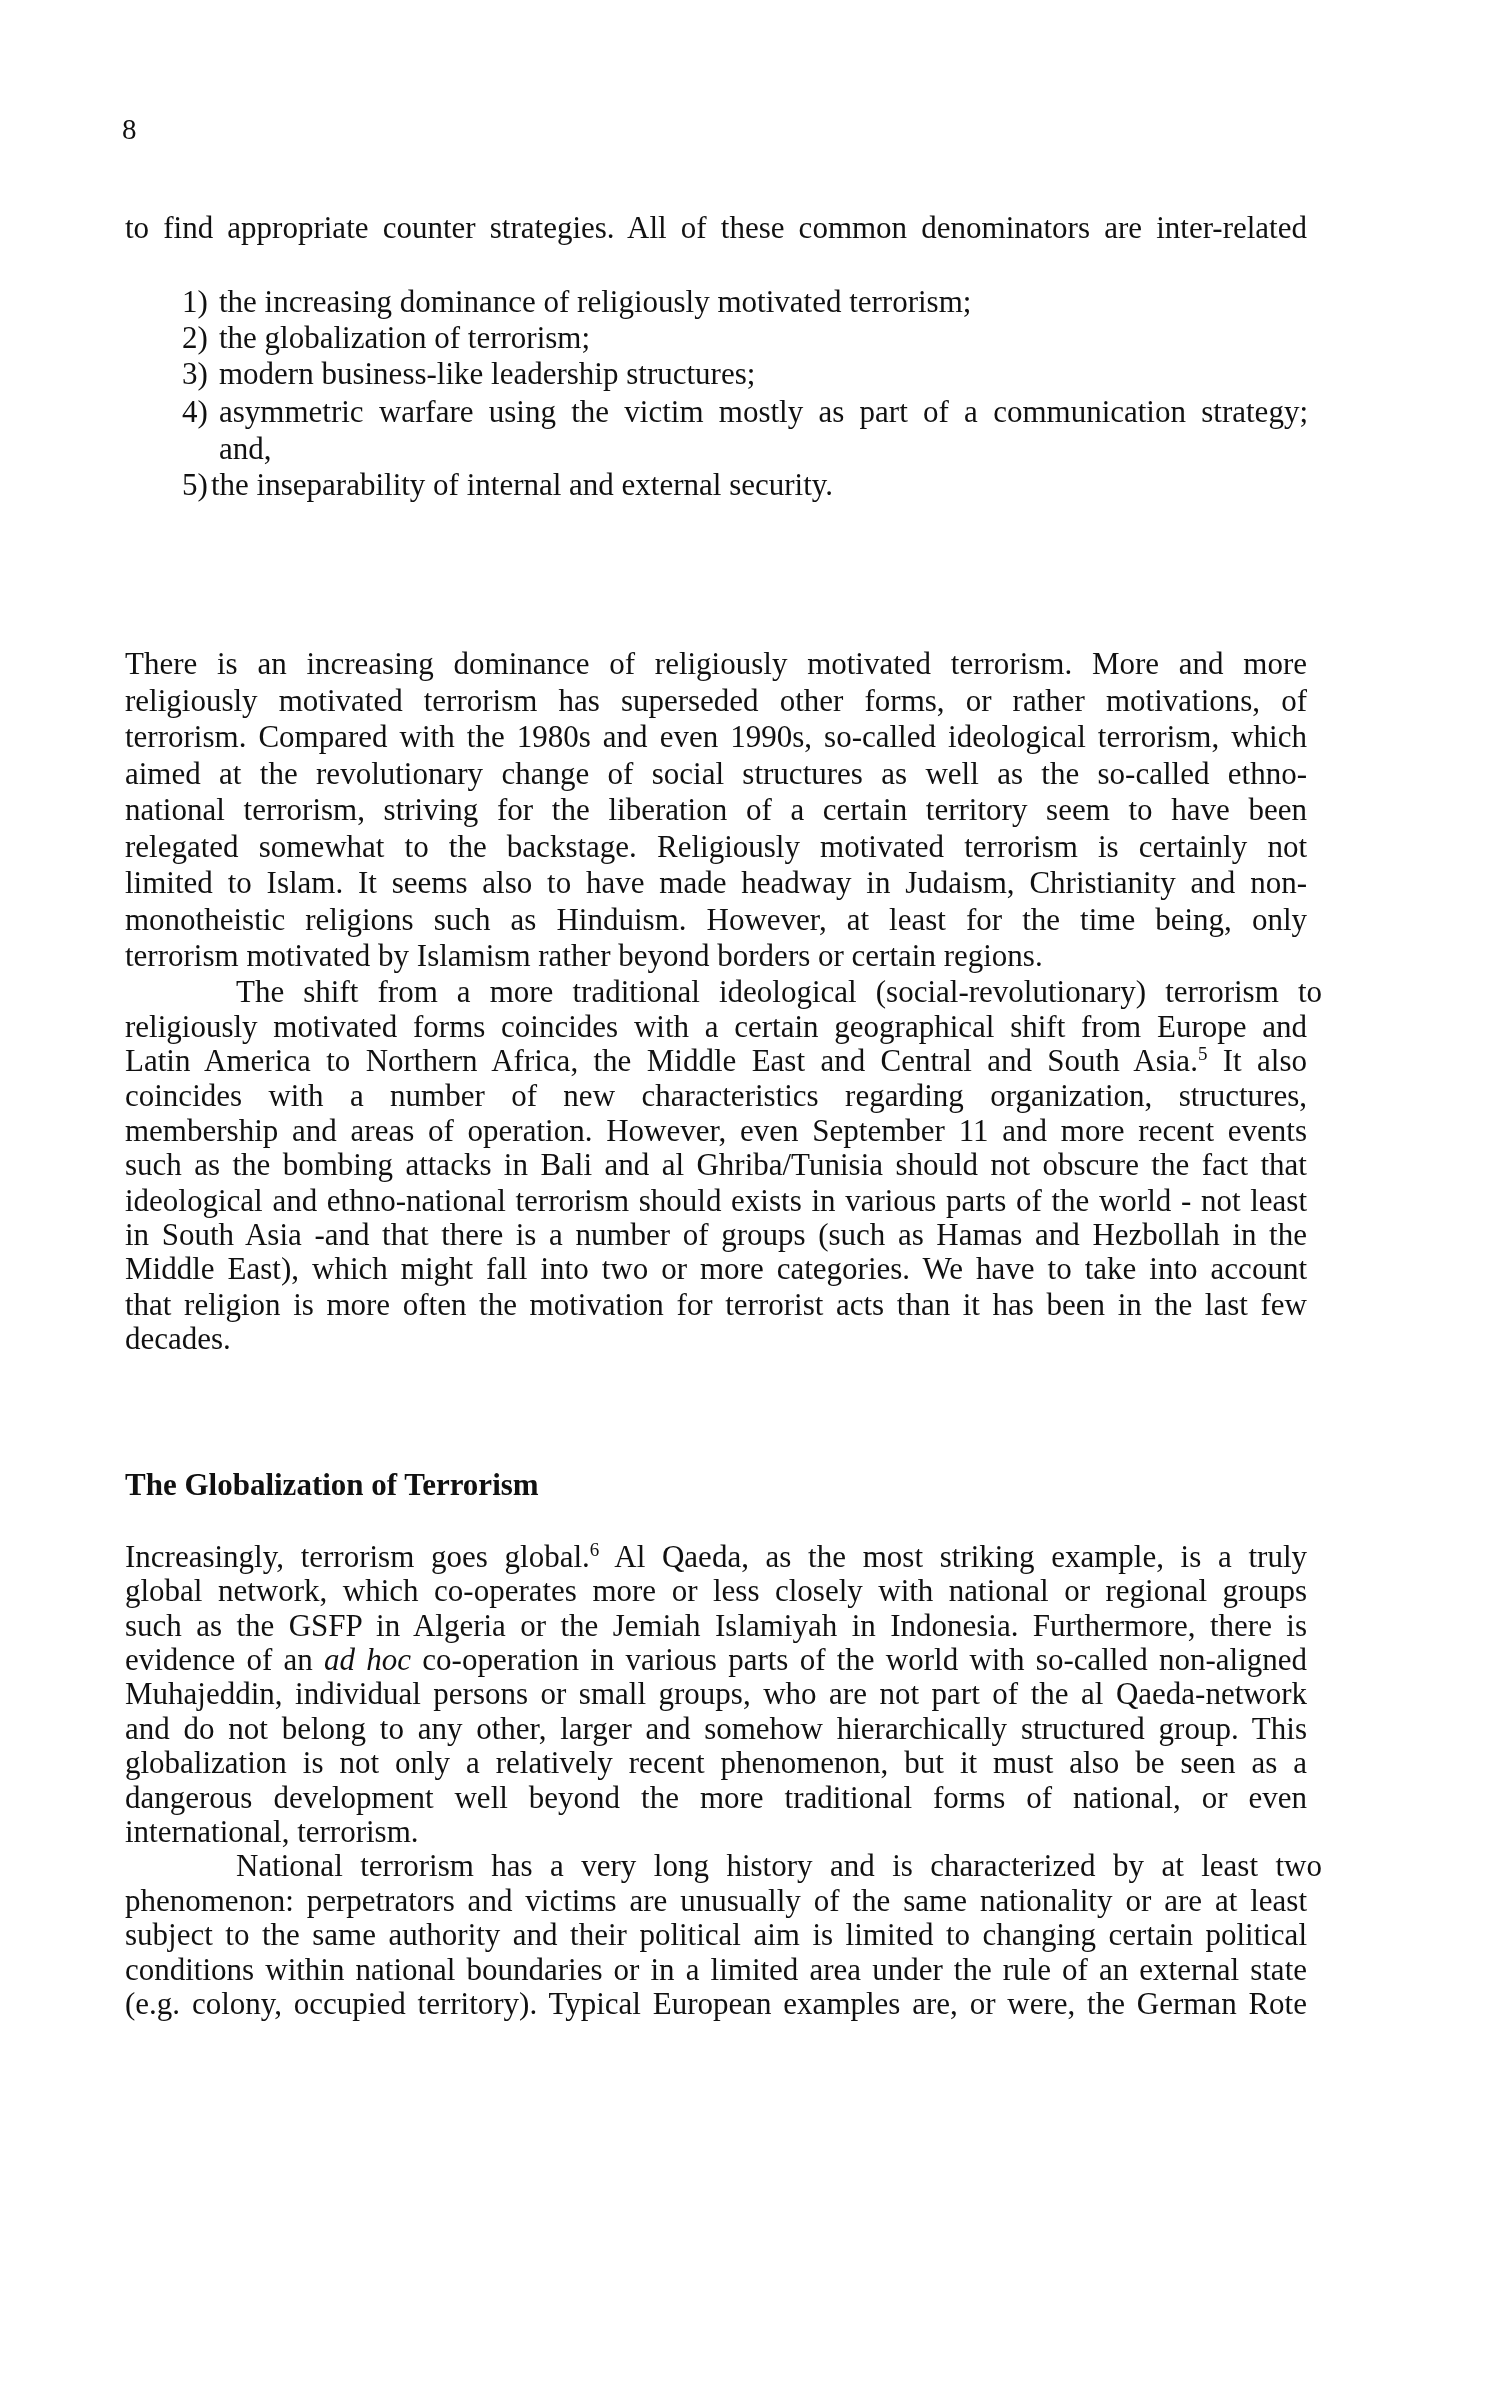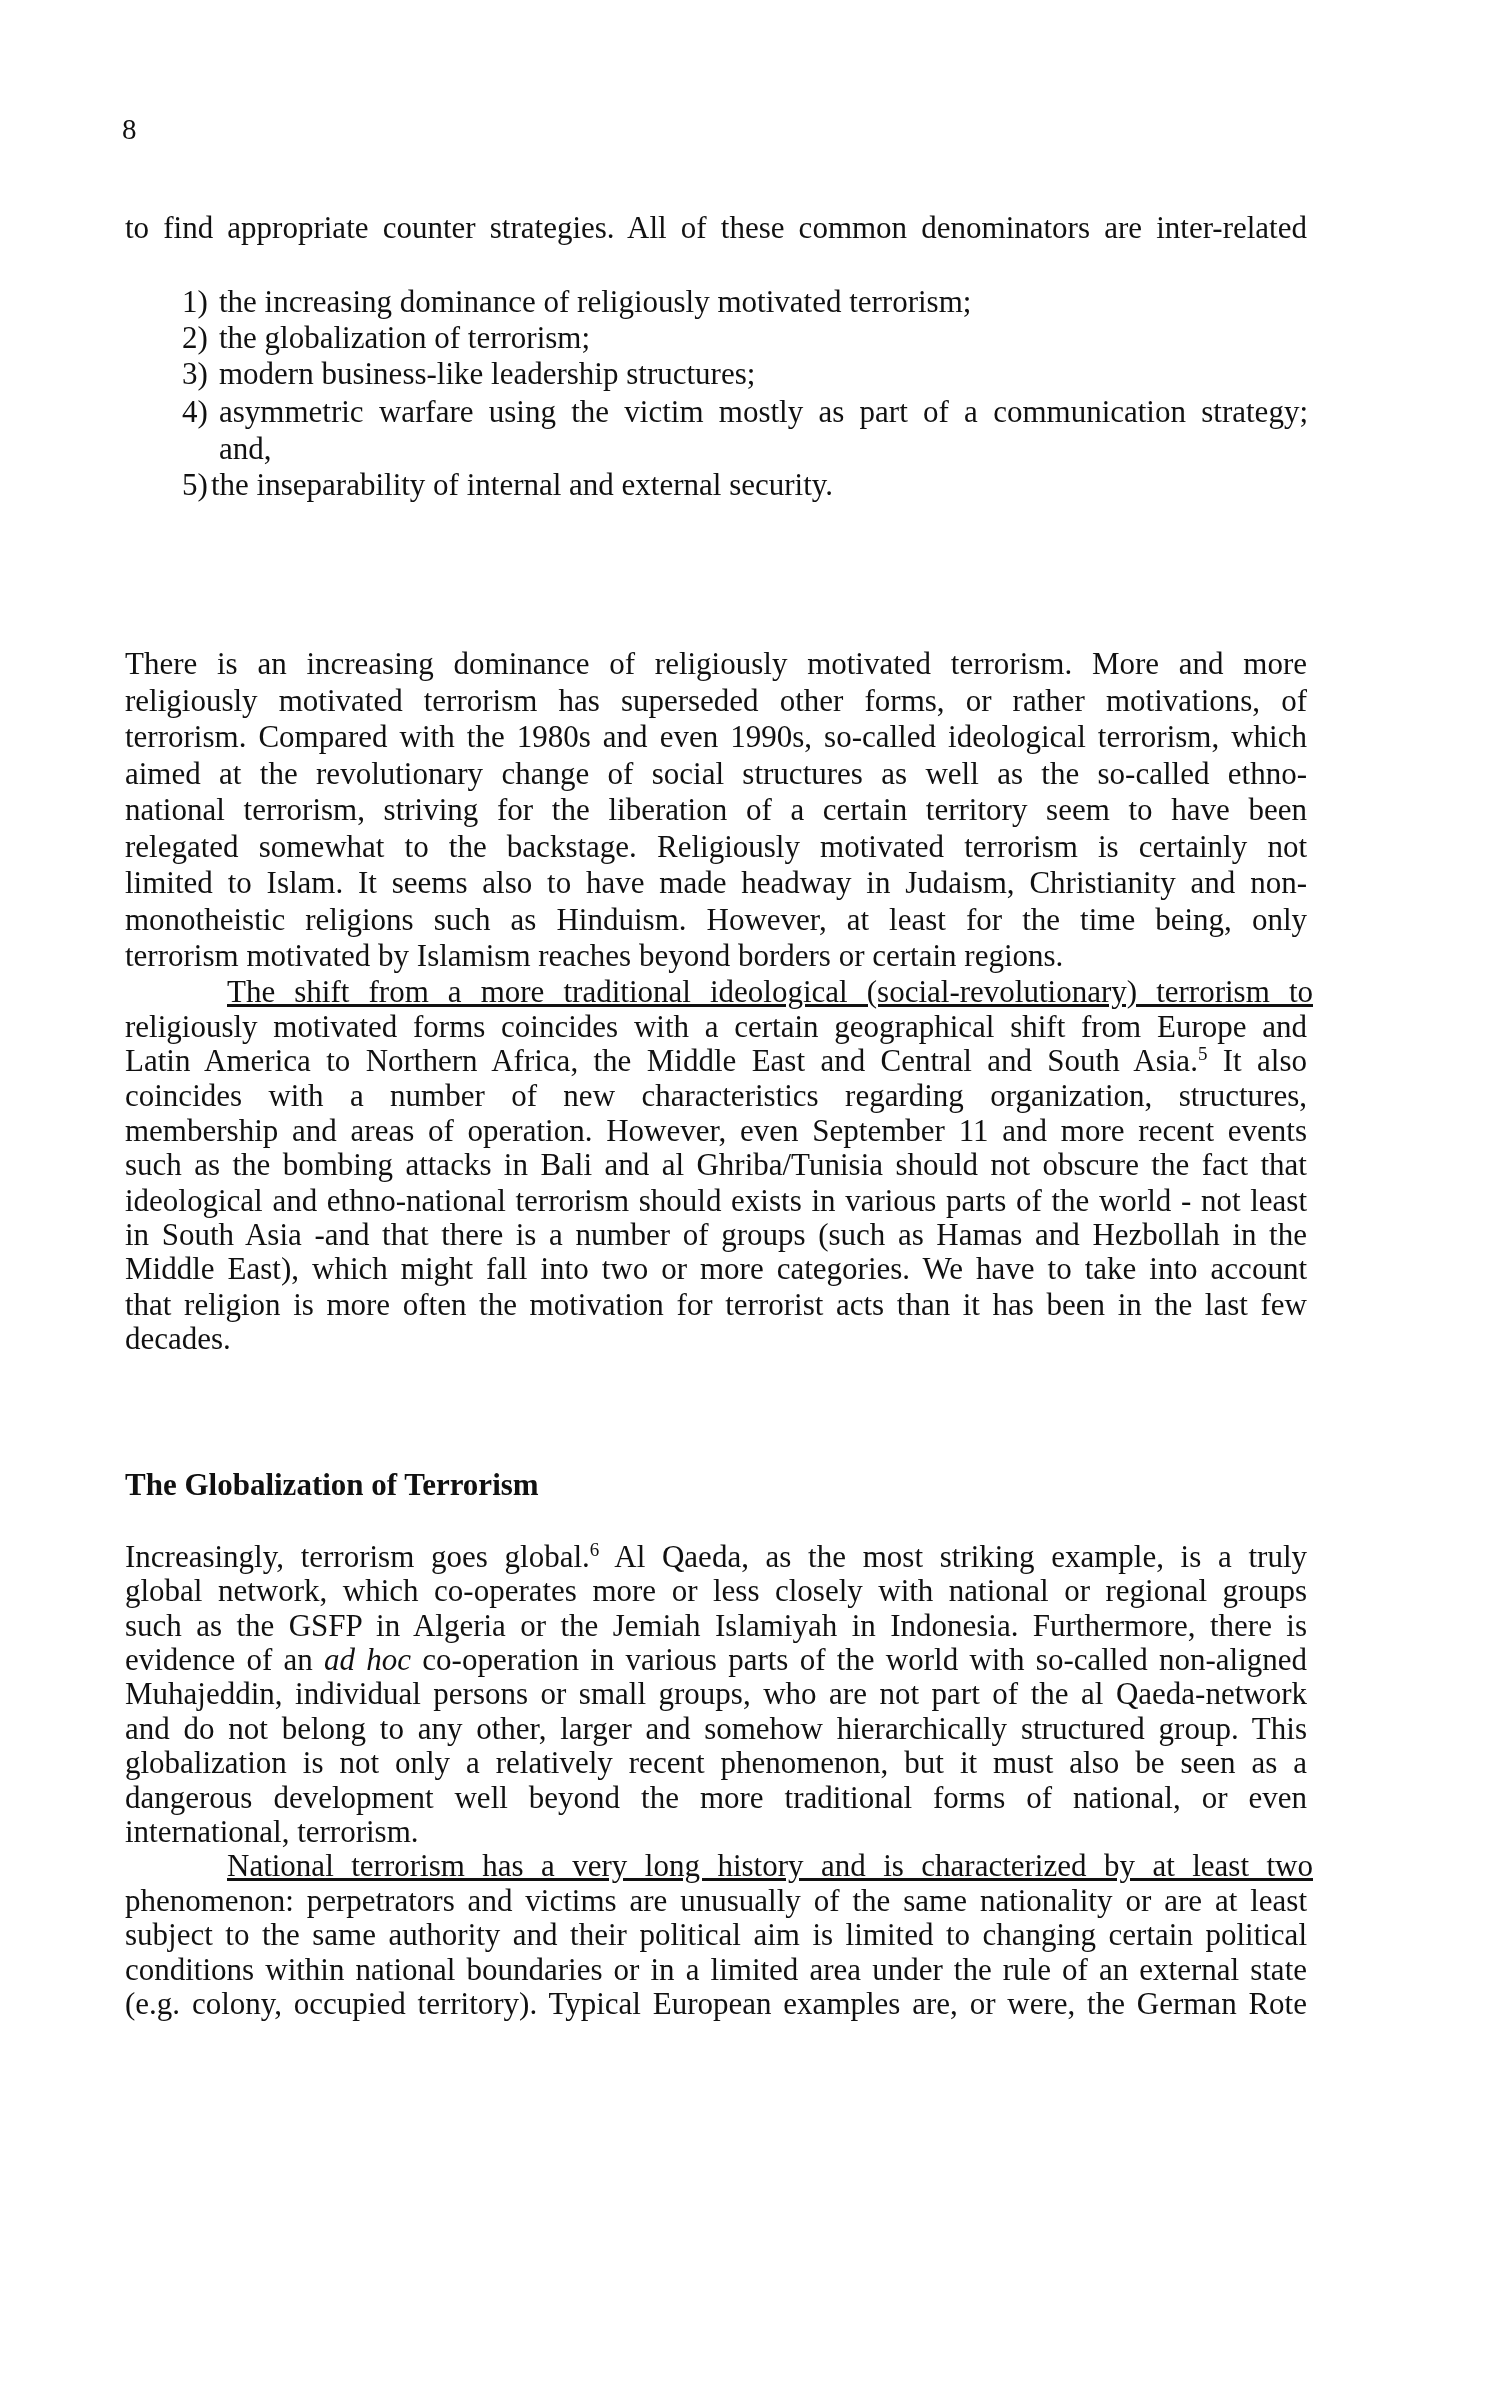--- a/index.html
+++ b/index.html
@@ -1,20 +1,20 @@
 <!DOCTYPE html>
 <html style="font-size:12.8px"><head>
 <meta charset="utf-8">
 <style>
   html, body { margin: 0; padding: 0; background: #ffffff; }
   body { width: 1513px; height: 2401px; position: relative; overflow: hidden; }
   .page { position: absolute; left: 0; top: 0; width: 1513px; height: 2401px; background: #ffffff; color: #111111; font-family: "Liberation Serif", serif; }
   .ln { position: absolute; left: 125px; width: 1182px; font-size: 31px; line-height: 37px; white-space: nowrap; height: 37px; }
   .ln.j { text-align: justify; text-align-last: justify; white-space: normal; overflow: hidden; }
-  .ln.ind { left: 227px; width: 1086px; text-decoration: underline; }
+  .ln.ind { left: 236px; width: 1086px; }
   .hdr-num { position: absolute; left: 122px; font-size: 29px; line-height: 32px; }
   .hdr-title { position: absolute; left: 304px; font-size: 29px; line-height: 32px; font-style: italic; white-space: nowrap; }
   .head { position: absolute; left: 125px; font-size: 31px; line-height: 37px; font-weight: bold; white-space: nowrap; }
   .li-num { position: absolute; left: 182px; font-size: 31px; line-height: 37px; }
   .li-text { position: absolute; left: 219px; width: 1089px; font-size: 31px; line-height: 37px; white-space: nowrap; }
   .li-text.j { text-align: justify; text-align-last: justify; white-space: normal; height: 37px; overflow: hidden; }
   .li-text.five { left: 211px; }
   sup { font-size: 19px; line-height: 0; vertical-align: 11.2px; }
   em { font-style: italic; }
 </style>
@@ -54,21 +54,21 @@
 
   <div>
     <div class="ln j" style="top:645px">There is an increasing dominance of religiously motivated terrorism. More and more</div>
     <div class="ln j" style="top:682px">religiously motivated terrorism has superseded other forms, or rather motivations, of</div>
     <div class="ln j" style="top:718px">terrorism. Compared with the 1980s and even 1990s, so-called ideological terrorism, which</div>
     <div class="ln j" style="top:755px">aimed at the revolutionary change of social structures as well as the so-called ethno-</div>
     <div class="ln j" style="top:791px">national terrorism, striving for the liberation of a certain territory seem to have been</div>
     <div class="ln j" style="top:828px">relegated somewhat to the backstage. Religiously motivated terrorism is certainly not</div>
     <div class="ln j" style="top:864px">limited to Islam. It seems also to have made headway in Judaism, Christianity and non-</div>
     <div class="ln j" style="top:901px">monotheistic religions such as Hinduism. However, at least for the time being, only</div>
-    <div class="ln" style="top:937px">terrorism motivated by Islamism reaches beyond borders or certain regions.</div>
+    <div class="ln" style="top:937px">terrorism motivated by Islamism rather beyond borders or certain regions.</div>
   </div>
 
   <div>
     <div class="ln j ind" style="top:973px">The shift from a more traditional ideological (social-revolutionary) terrorism to</div>
     <div class="ln j" style="top:1008px">religiously motivated forms coincides with a certain geographical shift from Europe and</div>
     <div class="ln j" style="top:1042px"><span>Latin America to Northern Africa, the Middle East and Central and South Asia.</span><sup>5</sup> <span>It also</span></div>
     <div class="ln j" style="top:1077px">coincides with a number of new characteristics regarding organization, structures,</div>
     <div class="ln j" style="top:1112px">membership and areas of operation. However, even September 11 and more recent events</div>
     <div class="ln j" style="top:1146px">such as the bombing attacks in Bali and al Ghriba/Tunisia should not obscure the fact that</div>
     <div class="ln j" style="top:1182px">ideological and ethno-national terrorism should exists in various parts of the world - not least</div>

